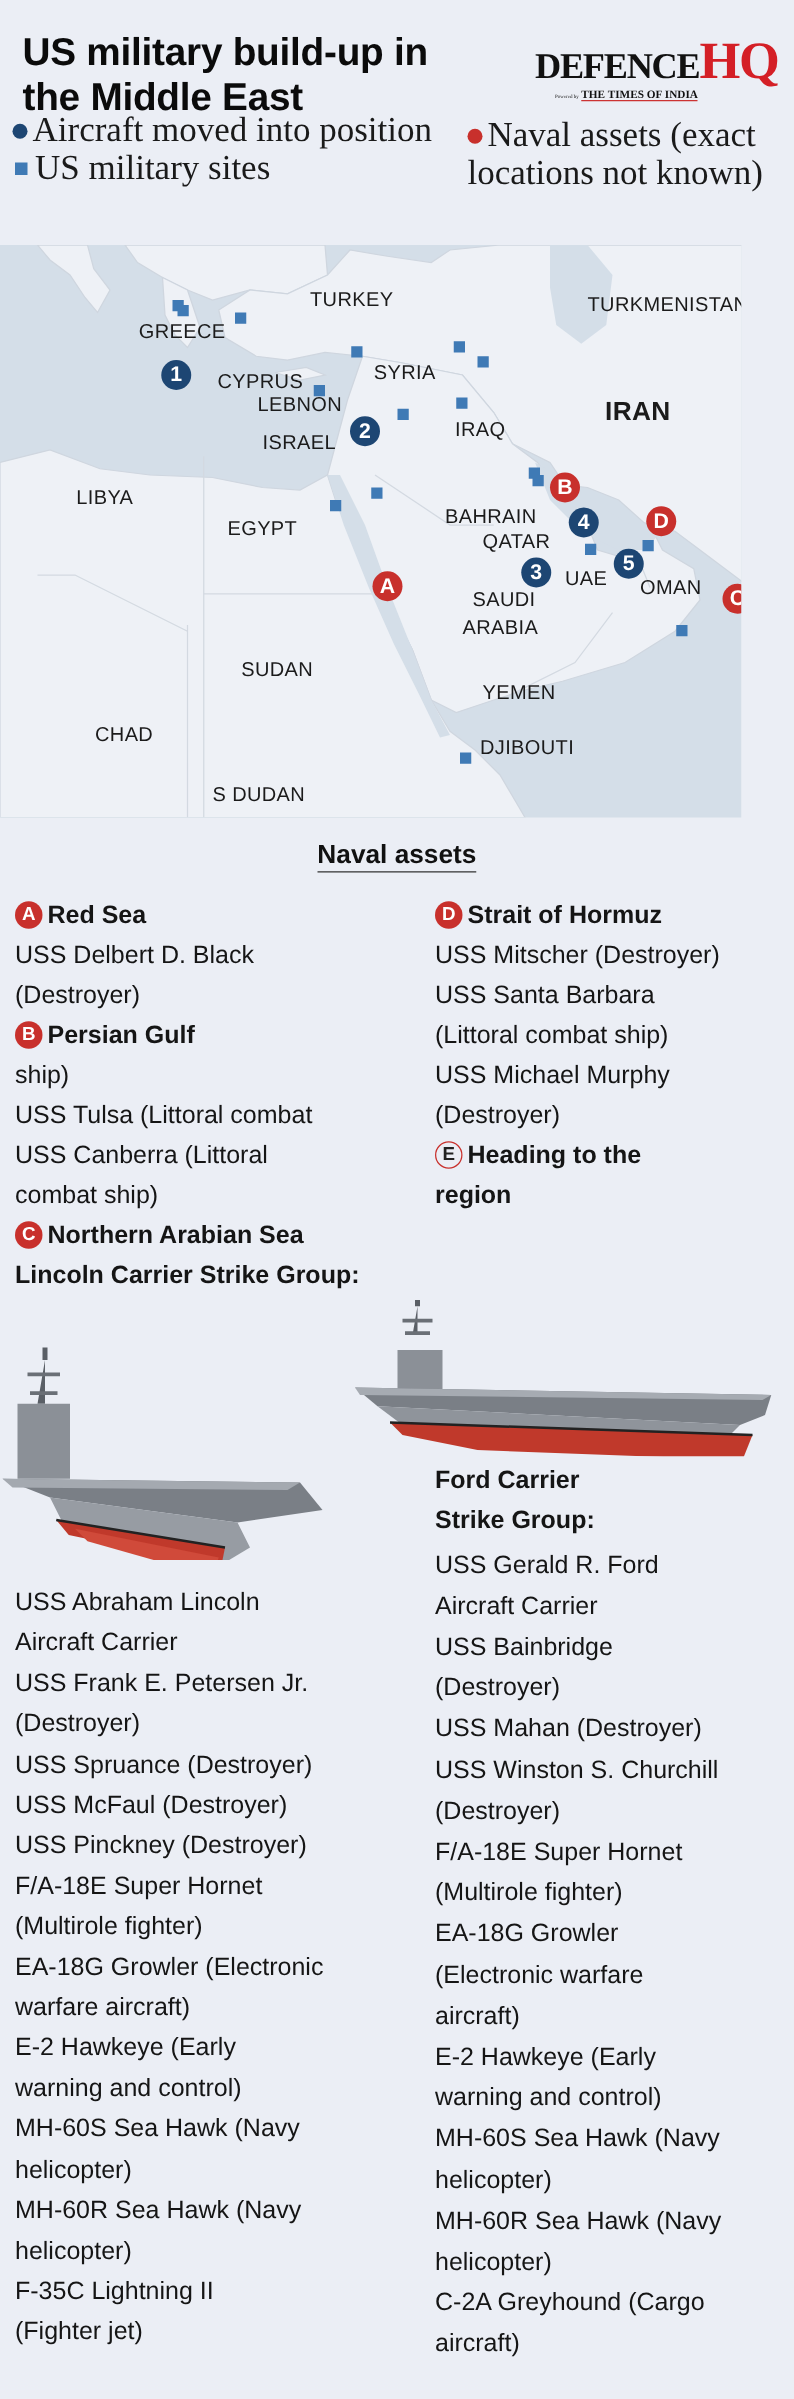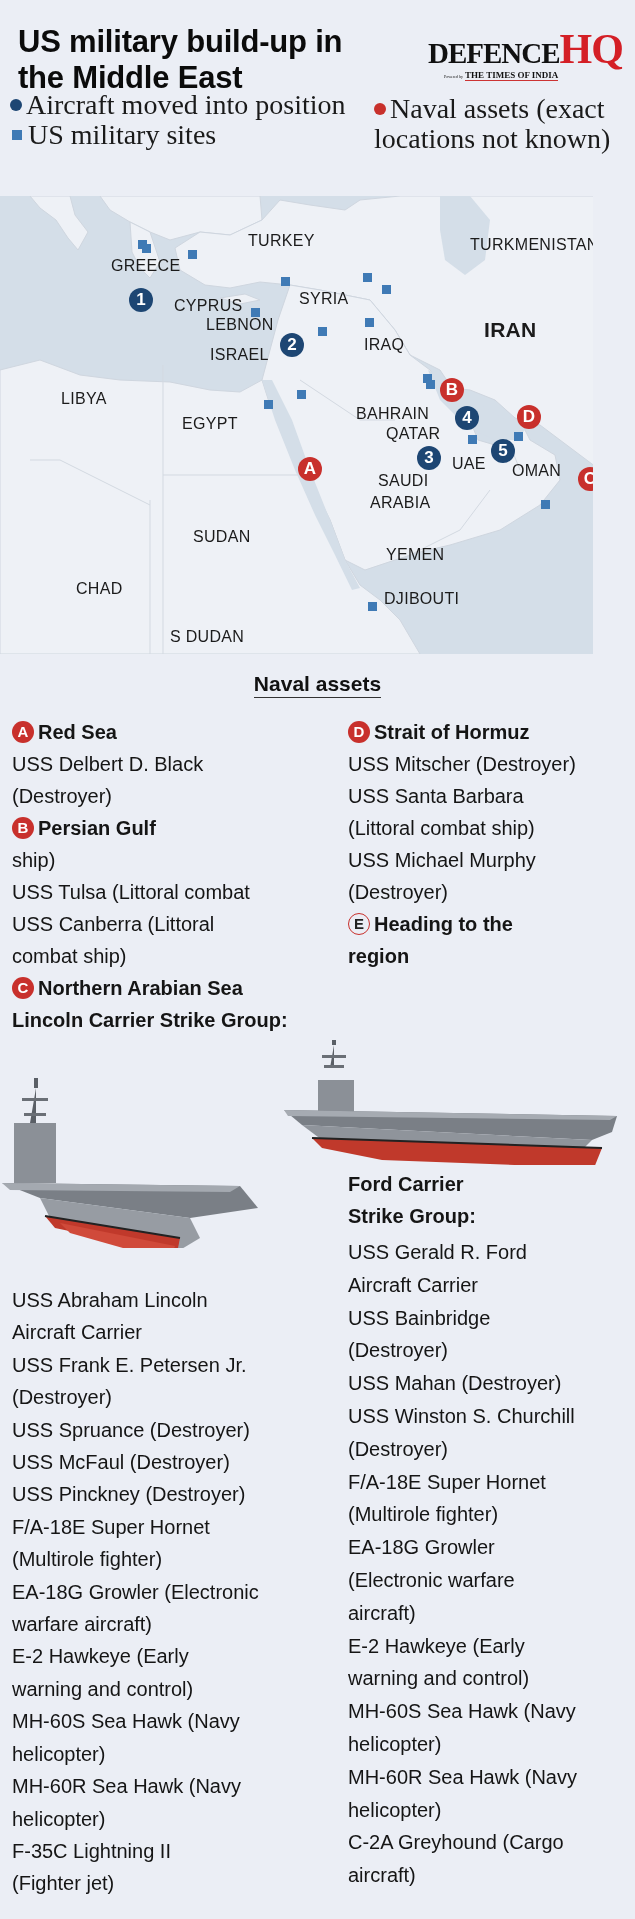--- a/index.html
+++ b/index.html
@@ -254,21 +254,21 @@
   <span class="item">warning and control)</span>
   <span class="item">MH-60S Sea Hawk (Navy</span>
   <span class="item">helicopter)</span>
   <span class="item">MH-60R Sea Hawk (Navy</span>
   <span class="item">helicopter)</span>
   <span class="item">C-2A Greyhound (Cargo</span>
   <span class="item">aircraft)</span>
   <span class="item"></span>
 </div>
 
-<div class="col" style="left:12px; top:1266px; width:320px; line-height:32.4px;margin-top:18px;">
+<div class="col" style="left:12px; top:1266px; width:320px; line-height:32.4px;">
   <span class="item">USS Abraham Lincoln</span>
   <span class="item">Aircraft Carrier</span>
   <span class="item">USS Frank E. Petersen Jr.</span>
   <span class="item">(Destroyer)</span>
   <span class="item">USS Spruance (Destroyer)</span>
   <span class="item">USS McFaul (Destroyer)</span>
   <span class="item">USS Pinckney (Destroyer)</span>
   <span class="item">F/A-18E Super Hornet</span>
   <span class="item">(Multirole fighter)</span>
   <span class="item">EA-18G Growler (Electronic</span>

